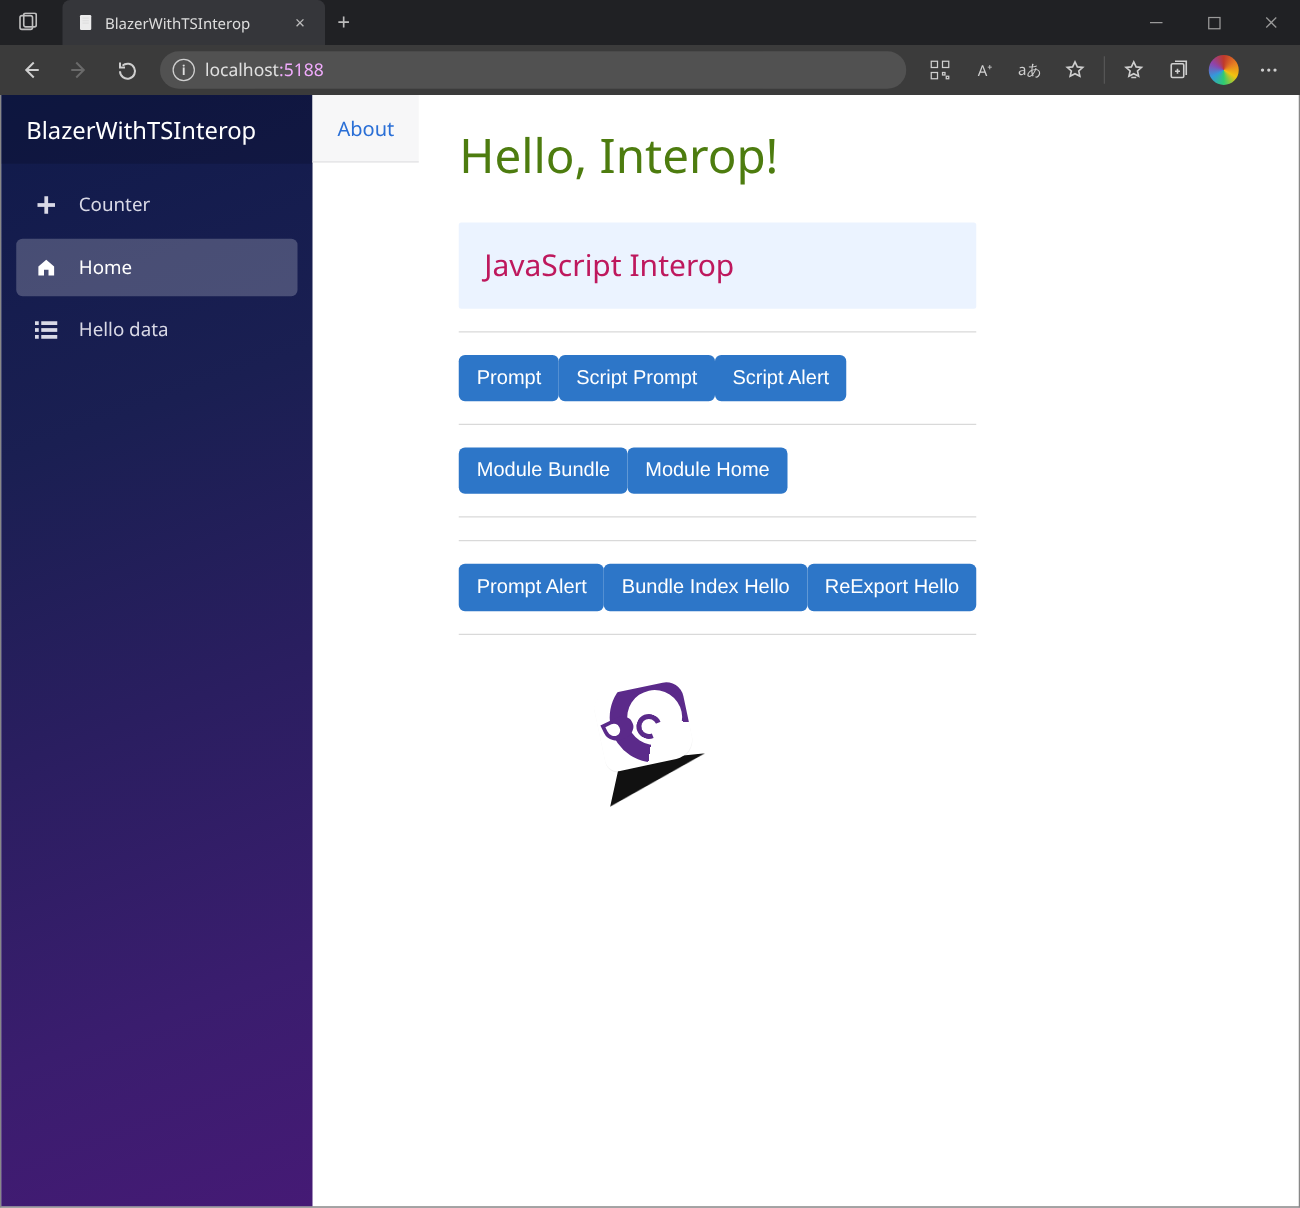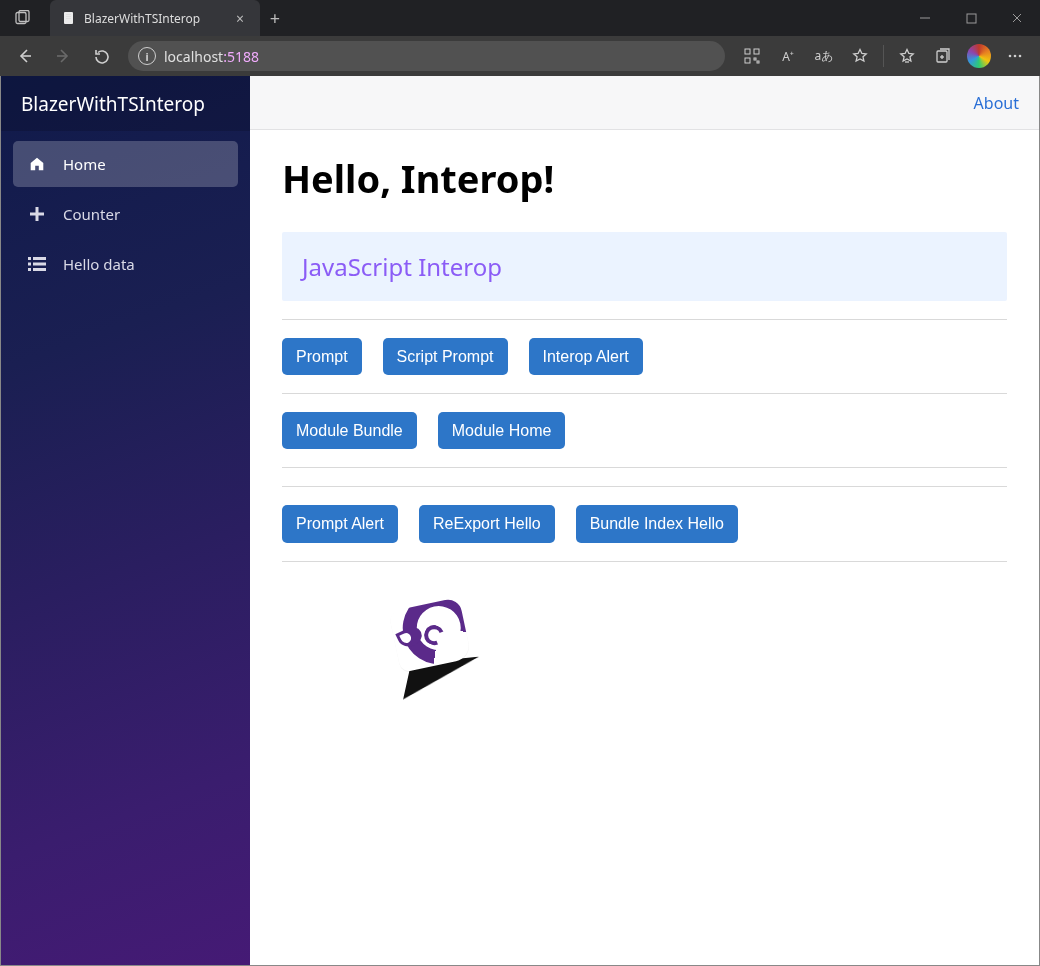--- a/index.html
+++ b/index.html
@@ -68,34 +68,34 @@
   }
   .nav { padding: 10px 12px; display:flex; flex-direction:column; gap:4px; }
   .nav-item {
     display:flex; align-items:center; gap:16px; height:46px; padding: 0 14px;
     border-radius:5px; font-size:15px; color:#d9d9e6;
   }
   .nav-item.active { background: rgba(255,255,255,0.22); color:#fff; }
   .nav-icon { width:20px; height:20px; display:flex; align-items:center; justify-content:center; }
 
   
-  .main { flex:1; display:flex; flex-direction:column; min-width:0; }
+  .main { flex:1; display:flex; flex-direction:row; min-width:0; }
   .topbar {
     height:54px; background:#f7f7f8; border-bottom:1px solid #e2e2e4;
     display:flex; align-items:center; justify-content:flex-end; padding: 0 20px;
   }
   .about-link { color:#2a6fd6; font-size:16px; text-decoration:none; }
 
   .content { padding: 22px 32px 32px; }
-  h1.page-title { font-size:38px; font-weight:700; color:#000000; margin-bottom: 28px; }
+  h1.page-title { font-size:38px; font-weight:400; color:#4d7c0f; margin-bottom: 28px; }
   .section-head {
-    background:#ebf3ff; padding: 18px 20px; font-size:24px; color:#8b5cf6; border-radius:2px;
+    background:#ebf3ff; padding: 18px 20px; font-size:24px; color:#be185d; border-radius:2px;
   }
   .divider { height:1px; background:#d9d9d9; margin: 18px 0; }
-  .btn-row { display:flex; gap:21px; flex-wrap:wrap; }
+  .btn-row { display:flex; gap:0; flex-wrap:wrap; }
   .btn {
     background:#2d76c8; color:#fff; border:none; border-radius:5px;
     padding: 9px 14px; font-size:16px; line-height:1.2;
   }
 
   
   .logo-wrap { margin-top: 40px; margin-left: 100px; width:110px; height:110px; position:relative; }
   .logo-shadow {
     position:absolute; left:26px; top:58px;
     width:0; height:0;
@@ -251,36 +251,36 @@
           <circle cx="13" cy="8" r="1.3"></circle>
         </svg>
       </div>
   </div>
 </div>
 
 <div class="viewport">
   <aside class="sidebar">
     <div class="brand">BlazerWithTSInterop</div>
     <nav class="nav">
-      <a class="nav-item active">
-        <span class="nav-icon">
-          <svg width="18" height="18" viewBox="0 0 20 20" fill="#fff">
-              <path d="M10 3 L3 9v8h5v-5h4v5h5V9z"></path>
-            </svg>
-        </span>
-        <span>Home</span>
-      </a>
       <a class="nav-item">
         <span class="nav-icon">
           <svg width="16" height="16" viewBox="0 0 16 16" fill="#d9d9e6">
               <rect x="6.5" y="1" width="3" height="14"></rect>
               <rect x="1" y="6.5" width="14" height="3"></rect>
             </svg>
         </span>
         <span>Counter</span>
+      </a>
+      <a class="nav-item active">
+        <span class="nav-icon">
+          <svg width="18" height="18" viewBox="0 0 20 20" fill="#fff">
+              <path d="M10 3 L3 9v8h5v-5h4v5h5V9z"></path>
+            </svg>
+        </span>
+        <span>Home</span>
       </a>
       <a class="nav-item">
         <span class="nav-icon">
           <svg width="18" height="16" viewBox="0 0 18 16" fill="#d9d9e6">
               <rect x="0" y="1" width="3" height="3"></rect>
               <rect x="5" y="1" width="13" height="3"></rect>
               <rect x="0" y="6.5" width="3" height="3"></rect>
               <rect x="5" y="6.5" width="13" height="3"></rect>
               <rect x="0" y="12" width="3" height="3"></rect>
               <rect x="5" y="12" width="13" height="3"></rect>
@@ -298,36 +298,36 @@
 
     <div class="content">
       <h1 class="page-title">Hello, Interop!</h1>
 
       <div class="section-head">JavaScript Interop</div>
       <div class="divider"></div>
 
       <div class="btn-row">
         <button class="btn">Prompt</button>
         <button class="btn">Script Prompt</button>
-        <button class="btn">Interop Alert</button>
+        <button class="btn">Script Alert</button>
       </div>
       <div class="divider"></div>
 
       <div class="btn-row">
         <button class="btn">Module Bundle</button>
         <button class="btn">Module Home</button>
       </div>
       <div class="divider"></div>
 
       <div class="divider"></div>
 
       <div class="btn-row">
         <button class="btn">Prompt Alert</button>
+        <button class="btn">Bundle Index Hello</button>
         <button class="btn">ReExport Hello</button>
-        <button class="btn">Bundle Index Hello</button>
       </div>
       <div class="divider"></div>
 
       <div class="logo-wrap">
         <div class="logo-shadow"></div>
         <div class="logo-card">
           <div class="swirl-outer"></div>
           <div class="swirl-inner"></div>
           <div class="eye"></div>
         </div>

